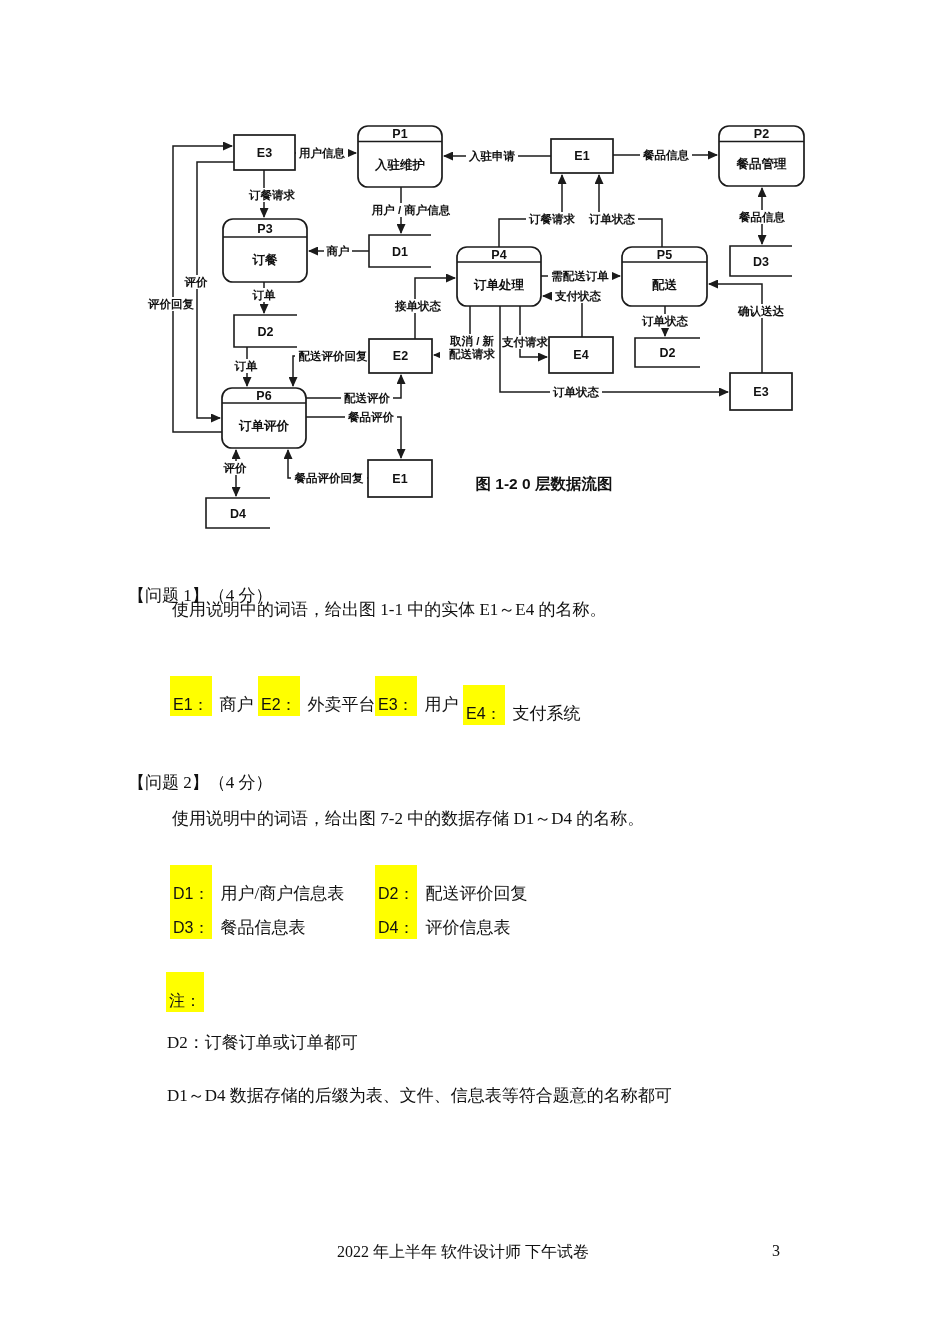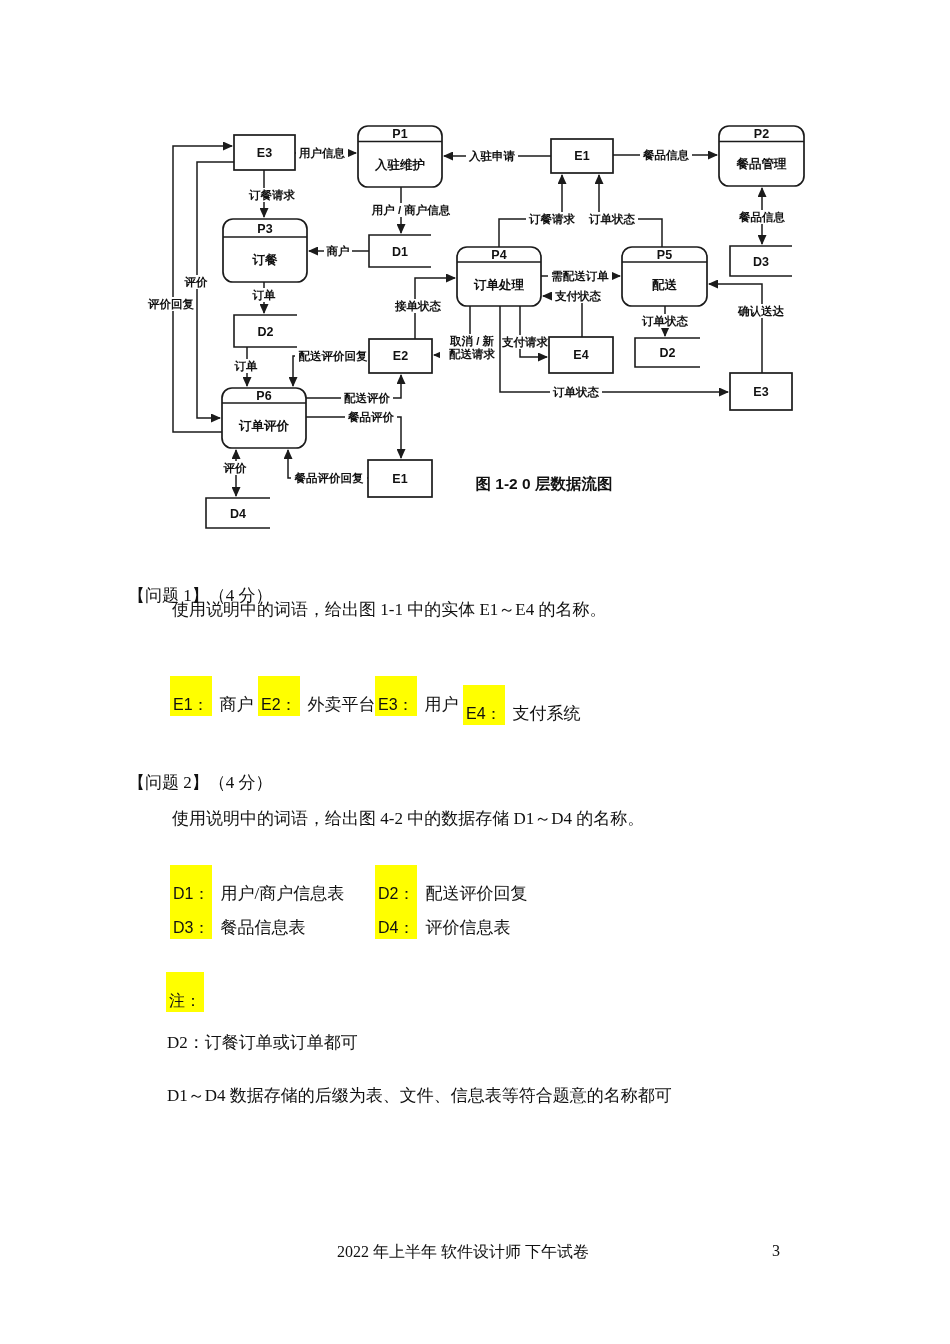--- a/index.html
+++ b/index.html
@@ -271,21 +271,21 @@
     <mark class="hl">E2：</mark><span class="ansval">外卖平台</span>
   </div>
   <div class="abs" style="left:375px;top:693px;">
     <mark class="hl">E3：</mark><span class="ansval">用户</span>
   </div>
   <div class="abs" style="left:463px;top:693px;margin-top:9px;">
     <mark class="hl">E4：</mark><span class="ansval">支付系统</span>
   </div>
 
   <div class="abs qhead" style="left:128px;top:771px;">【问题 2】（4 分）</div>
-  <div class="abs qbody" style="left:172px;top:807px;">使用说明中的词语，给出图 4-2 中的数据存储 D1～D4 的名称。</div>
+  <div class="abs qbody" style="left:172px;top:807px;">使用说明中的词语，给出图 7-2 中的数据存储 D1～D4 的名称。</div>
 
   <div class="abs" style="left:170px;top:882px;">
     <mark class="hl">D1：</mark><span class="ansval">用户/商户信息表</span>
   </div>
   <div class="abs" style="left:375px;top:882px;">
     <mark class="hl">D2：</mark><span class="ansval">配送评价回复</span>
   </div>
   <div class="abs" style="left:170px;top:916px;">
     <mark class="hl">D3：</mark><span class="ansval">餐品信息表</span>
   </div>

